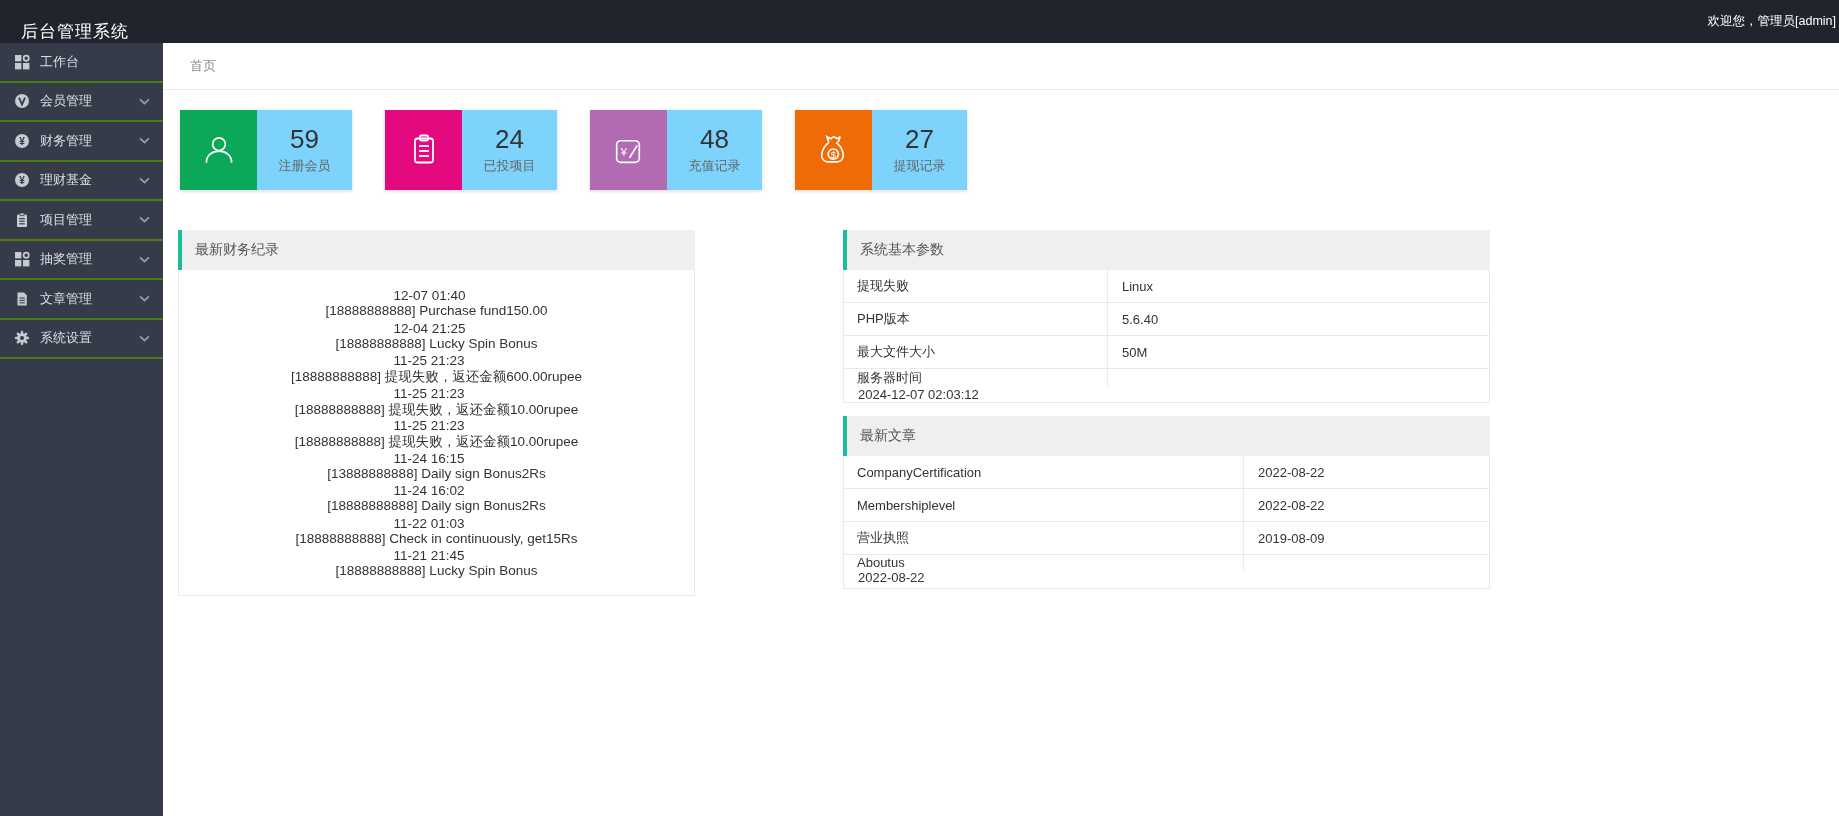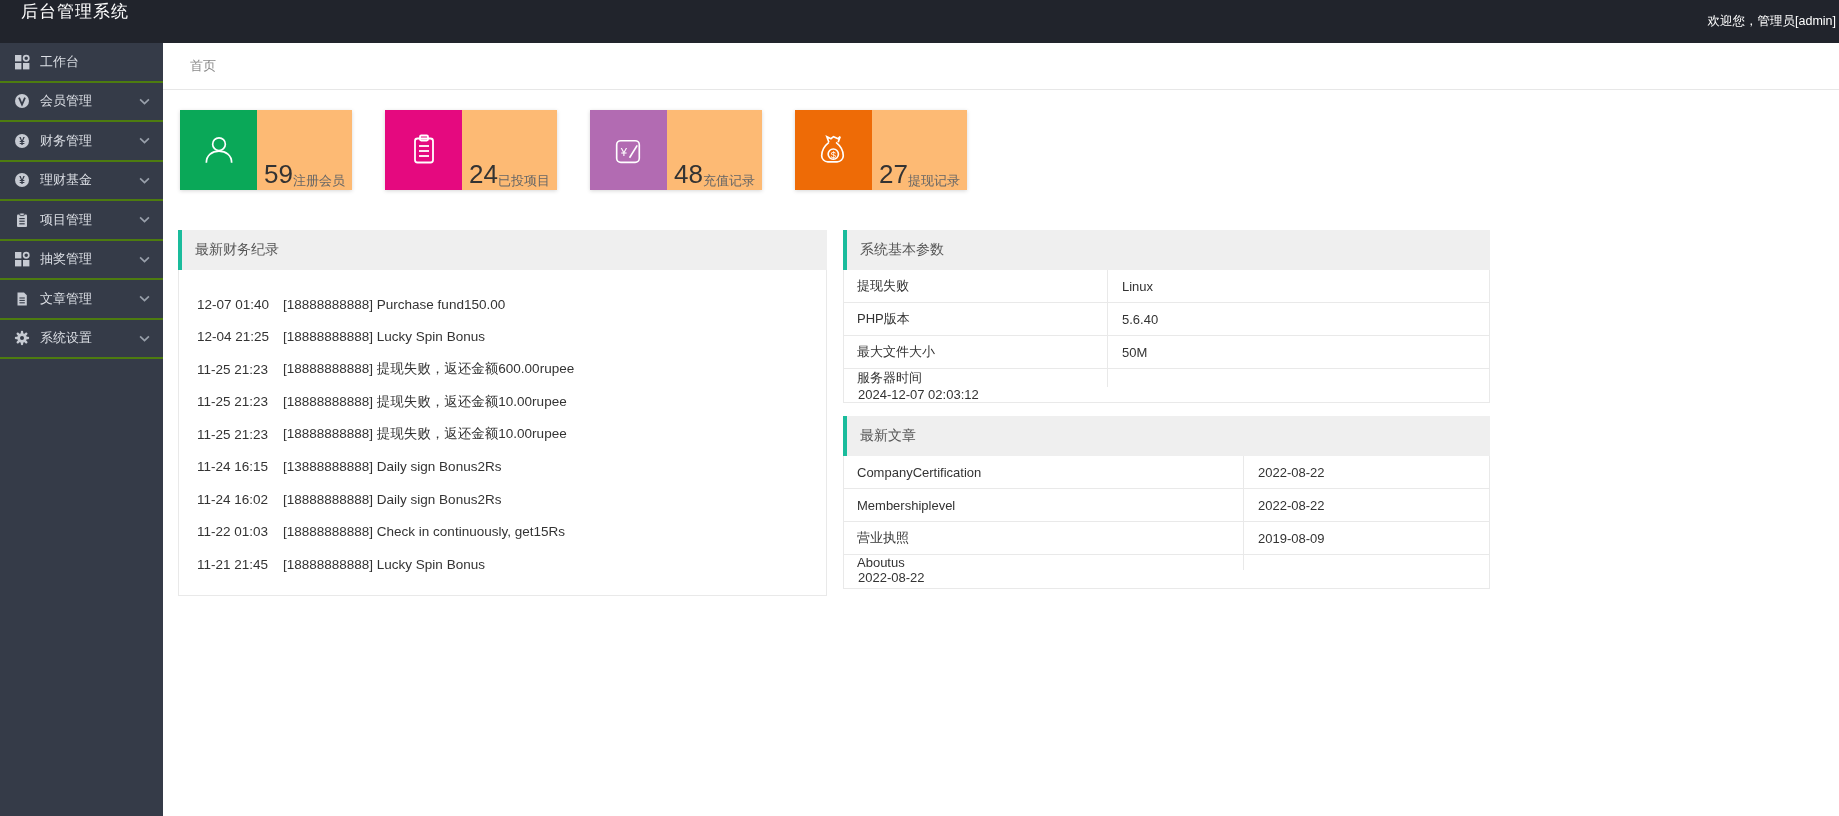--- a/index.html
+++ b/index.html
@@ -1,21 +1,21 @@
 <!DOCTYPE html>
 <html><head>
 <meta charset="utf-8">
 <style>
   * { margin:0; padding:0; box-sizing:border-box; }
   html,body { width:1839px; height:816px; background:#fff; overflow:hidden;
               font-family:"Liberation Sans","DejaVu Sans",sans-serif; }
 
   
   .topbar { position:absolute; left:0; top:0; width:1839px; height:43px;
-            background:#21242c; display:flex; align-items:flex-start; }
+            background:#21242c; display:flex; align-items:flex-end; }
   .topbar-title { margin-left:21px; font-size:17px; color:#ffffff; letter-spacing:1px; }
   .topbar-right { position:absolute; right:3px; top:0; height:43px; display:flex;
                   align-items:center; font-size:12.5px; color:#ffffff; }
 
   
   .sidebar { position:absolute; left:0; top:43px; width:163px; height:773px;
              background:#353b48; }
   .side-item { height:39.5px; display:flex; align-items:center; padding:0 13px;
                color:#dcdfe5; font-size:13px; border-bottom:2px solid #4d7c0f;
                cursor:pointer; }
@@ -33,34 +33,34 @@
   .breadcrumb a { font-size:13px; color:#8a8a8a; text-decoration:none; }
 
   
   .cards { position:absolute; left:17px; top:67px; display:flex; gap:33px; }
   .card { width:172px; height:80px; display:flex; box-shadow:0 1px 4px rgba(0,0,0,.16); }
   .card-icon { width:77px; display:flex; align-items:center; justify-content:center; }
   .card-icon.green  { background:#0aa858; }
   .card-icon.pink   { background:#e5097f; }
   .card-icon.purple { background:#b26bb2; }
   .card-icon.orange { background:#ee6b06; }
-  .card-body { flex:1; background:#fdba74; display:flex; flex-direction:row;
-               align-items:flex-end; justify-content:center; }
+  .card-body { flex:1; background:#7dd3fc; display:flex; flex-direction:column;
+               align-items:center; justify-content:center; }
   .card-value { font-size:26px; color:#333; line-height:1.15; }
   .card-label { font-size:13px; color:#666; margin-top:2px; }
 
   
   .panel-header { height:40px; background:#efefef; border-left:4px solid #1abc9c;
                   display:flex; align-items:center; padding-left:13px;
                   font-size:14px; color:#555; }
-  .finance-panel { position:absolute; left:15px; top:187px; width:649px; }
+  .finance-panel { position:absolute; left:15px; top:187px; width:517px; }
   .finance-body { border:1px solid #e9e9e9; border-top:none; background:#fff;
                   padding:18px 0 14px 0; }
   .rec { height:32.5px; display:flex; align-items:center; padding:0 18px;
-         font-size:13.5px; color:#333; }
+         font-size:13.5px; color:#333;flex-direction:column; }
   .rec-time { width:86px; flex-shrink:0; }
 
   .right-col { position:absolute; left:680px; top:187px; width:647px;
                display:flex; flex-direction:column; gap:13px; }
   .kv-table { border:1px solid #e9e9e9; border-top:none; }
   .kv-row { display:flex; height:33px; border-bottom:1px solid #e9e9e9;
             font-size:13px; color:#333; align-items:stretch; }
   .kv-row:last-child { border-bottom:none;flex-direction:column; }
   .kv-label { display:flex; align-items:center; padding-left:13px;
               border-right:1px solid #e9e9e9; flex-shrink:0; }

